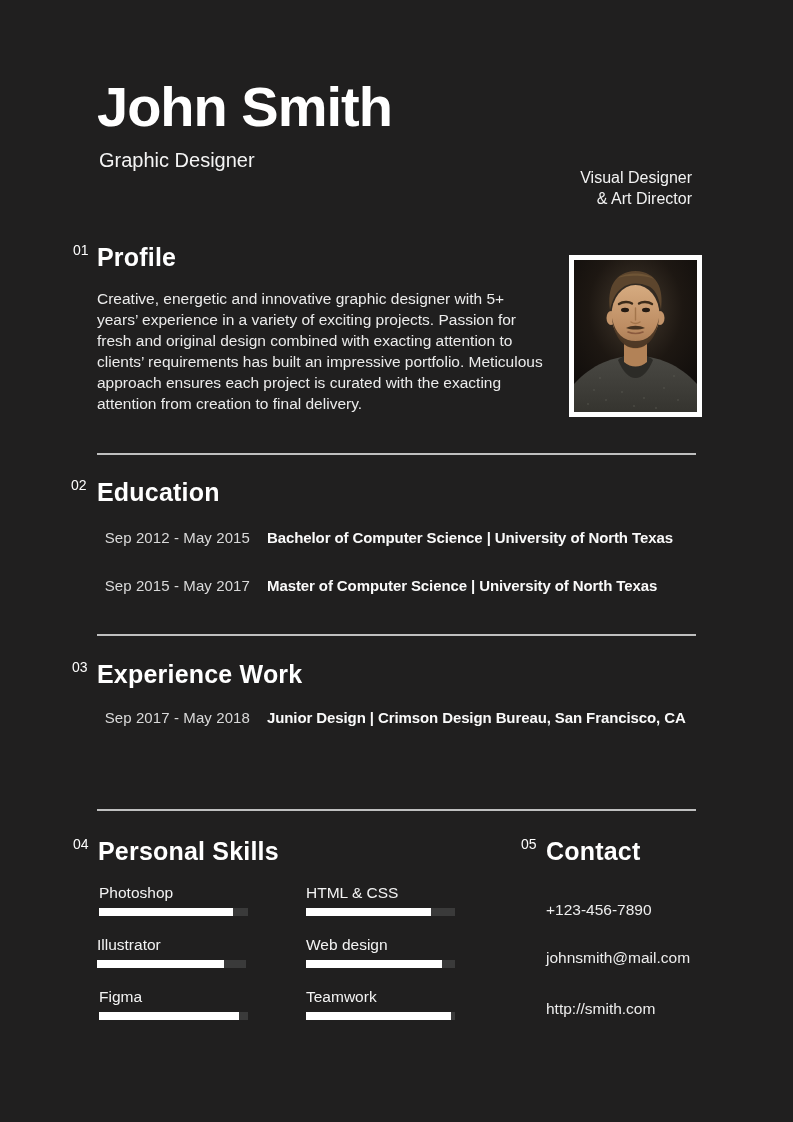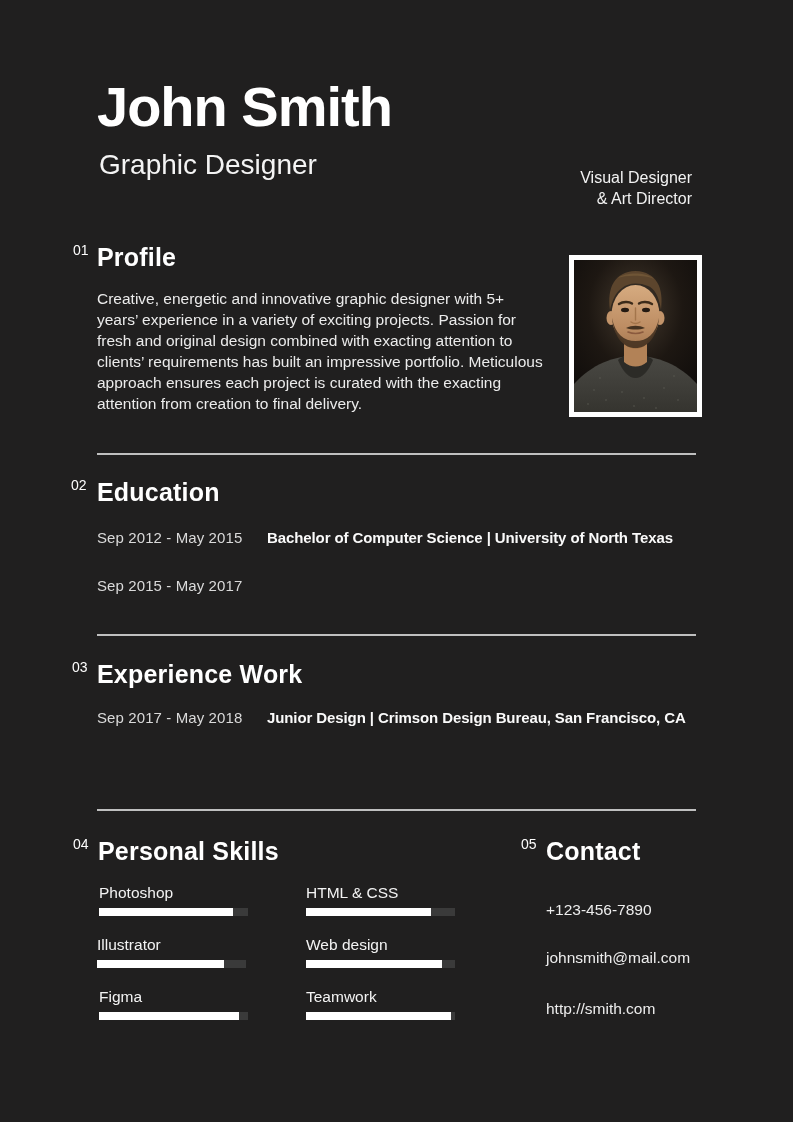--- a/index.html
+++ b/index.html
@@ -6,39 +6,39 @@
   .page{
     position:relative; width:793px; height:1122px; margin:0 auto;
     background:#201f1f; color:#ffffff; overflow:hidden;
     font-family:"Liberation Sans", sans-serif;
   }
   .abs{position:absolute;}
   .name{
     left:97px; top:76px; font-size:56px; font-weight:700; letter-spacing:-1px;
     line-height:1.1; color:#ffffff;
   }
-  .subtitle{left:99px; top:149px; font-size:28px; font-weight:400; color:#f4f4f4;}
+  .subtitle{left:99px; top:149px; font-size:20px; font-weight:400; color:#f4f4f4;}
   .side-title{
     right:101px; top:167px; text-align:right; font-size:16px; line-height:21px;
     font-weight:500; color:#f2f2f2;
   }
   .sec-num{font-size:14px; font-weight:500; color:#fdfdfd;}
   .sec-head{font-size:25px; font-weight:700; color:#ffffff; letter-spacing:0.2px;}
   .body-text{
     left:97px; top:289px; width:446px; font-size:15.5px; line-height:20.9px;
     color:#ebebeb; font-weight:400;
   }
   .divider{left:97px; width:599px; height:2px; background:#bfbfbf;}
   .photo-frame{
     left:569px; top:255px; width:123px; height:152px; background:#ffffff;
     padding:5px;
   }
   .photo-frame svg{display:block;}
   .row{left:97px; display:flex; align-items:flex-start; font-size:15px;}
-  .row .dates{width:153px; flex:0 0 153px; margin-right:17px; color:#dadada; font-weight:400; letter-spacing:0.1px;}
+  .row .dates{width:153px; flex:0 0 153px; margin-right:17px; color:#dadada; font-weight:400; letter-spacing:0.1px;text-align:right;}
   .row .detail{color:#fafafa; font-weight:700; white-space:nowrap; letter-spacing:-0.1px;}
   .skill{width:149px;}
   .skill .lbl{font-size:15.5px; font-weight:400; color:#f3f3f3; line-height:18px; margin-bottom:6px; white-space:nowrap;}
   .bar{height:8px; background:#3a3a3a; width:149px;}
   .fill{height:8px; background:#ffffff;}
   .contact-item{left:546px; font-size:15.5px; color:#ededed; font-weight:400; white-space:nowrap;}
 </style>
 </head>
 <body>
 
@@ -120,20 +120,21 @@
   <div class="abs divider" style="top:453px;"></div>
 
   <div class="abs sec-num" style="left:71px; top:477px;">02</div>
   <div class="abs sec-head" style="left:97px; top:478px;">Education</div>
   <div class="abs row" style="top:529px;">
     <div class="dates">Sep 2012 - May 2015</div>
     <div class="detail">Bachelor of Computer Science | University of North Texas</div>
   </div>
   <div class="abs row" style="top:577px;">
     <div class="dates">Sep 2015 - May 2017</div>
+    <div class="detail">Master of Computer Science | University of North Texas</div>
   </div>
 
   <div class="abs divider" style="top:634px;"></div>
 
   <div class="abs sec-num" style="left:72px; top:659px;">03</div>
   <div class="abs sec-head" style="left:97px; top:660px;">Experience Work</div>
   <div class="abs row" style="top:709px;">
     <div class="dates">Sep 2017 - May 2018</div>
     <div class="detail">Junior Design | Crimson Design Bureau, San Francisco, CA</div>
   </div>

